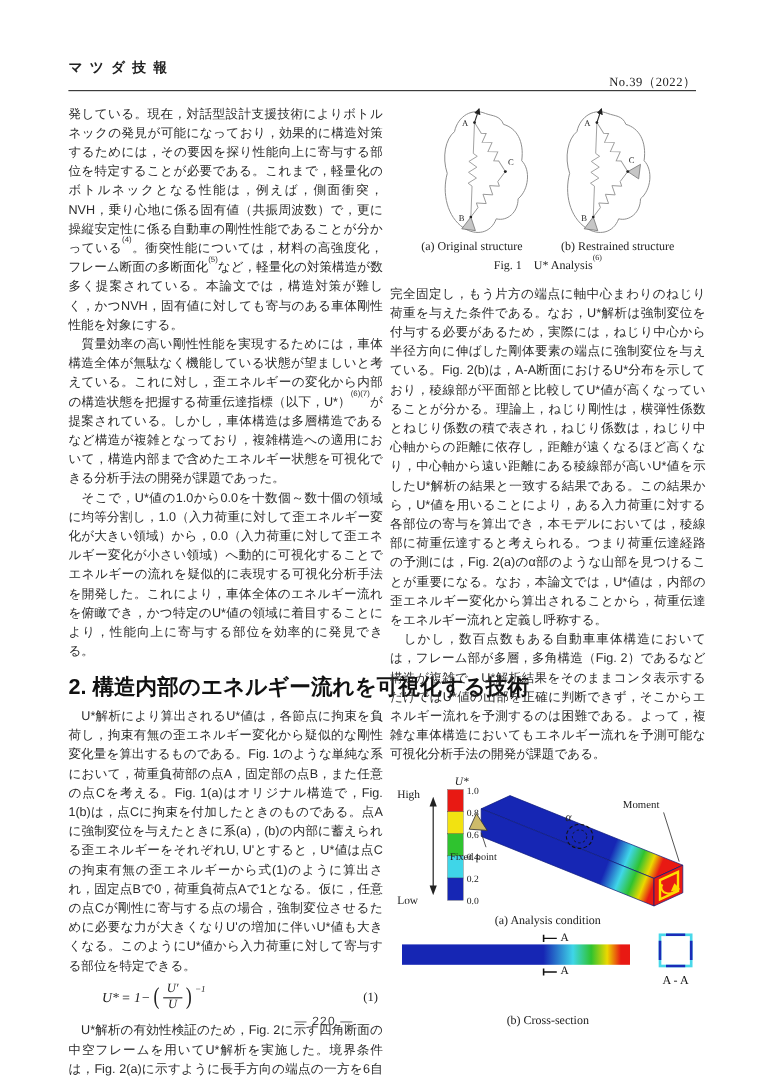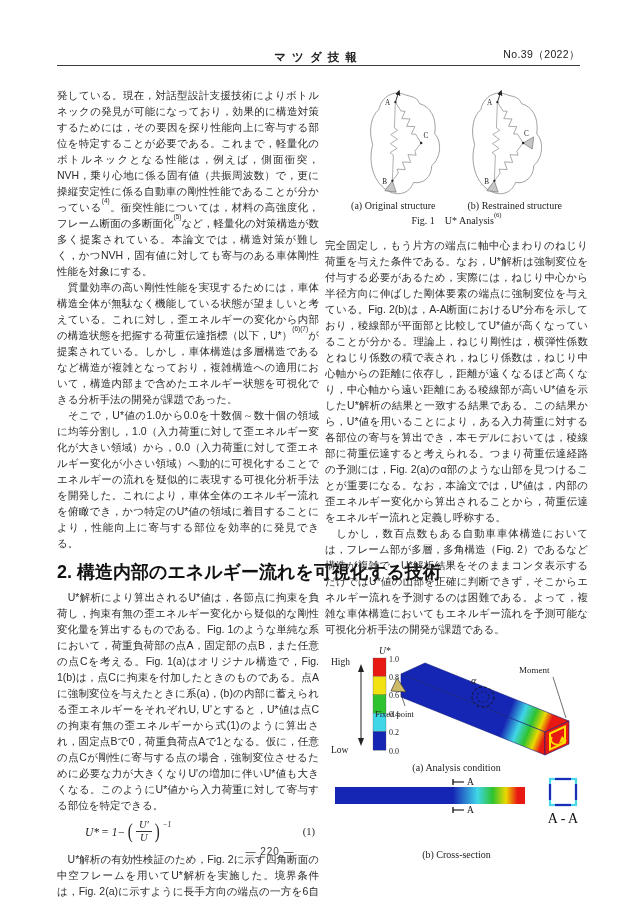--- a/index.html
+++ b/index.html
@@ -1,23 +1,23 @@
 <!DOCTYPE html>
 <html><head>
 <meta charset="utf-8">
 <style>
   html,body{margin:0;padding:0;background:#ffffff;}
   .page{position:relative;width:636px;height:900px;background:#ffffff;overflow:hidden;
         font-family:"Liberation Sans","DejaVu Sans",sans-serif;color:#2b2b2b;}
 
   
   .header{position:absolute;left:57px;top:47px;width:523px;border-bottom:1.3px solid #3c3c3c;
-          text-align:center;}
+          padding-bottom:10px;text-align:left;font-family:Liberation Serif, serif;}
   .journal{font-size:11.5px;letter-spacing:6px;color:#222;font-weight:bold;}
-  .issue{position:absolute;right:0;top:1px;font-size:10.5px;letter-spacing:.4px;color:#222;font-weight:normal;}
+  .issue{position:absolute;right:0;top:15px;font-size:10.5px;letter-spacing:.4px;color:#222;font-weight:normal;}
 
   
   .col-left{position:absolute;left:57px;top:87px;width:262px;}
   .col-right{position:absolute;left:325px;top:87px;width:263px;}
   p.body{margin:0;font-size:10.5px;line-height:16px;text-align:justify;}
   p.body sup{font-size:6.5px;line-height:0;position:relative;top:-4px;}
 
   h2.sec{margin:9px 0 5px 0;font-size:18px;font-weight:bold;color:#111;white-space:nowrap;}
   h3.sub{margin:2px 0 5px 14px;font-size:10.8px;font-weight:bold;color:#111;}
 
@@ -45,21 +45,21 @@
 
   
   .fig2{margin-top:7px;}
   .fig2a svg{display:block;}
   .fig2b{display:flex;align-items:flex-start;margin:3px 0 0 10px;}
   .barcol{width:196px;}
   .markrow{height:11px;display:flex;align-items:center;gap:2px;padding-left:116px;
            font-family:"Liberation Serif","DejaVu Serif",serif;font-size:9.5px;color:#111;}
   .gradbar{width:190px;height:17px;}
   .sqcol{margin-left:16px;text-align:center;}
-  .sq-label{font-family:"Liberation Serif","DejaVu Serif",serif;font-size:14px;color:#111;margin-top:-1px;}
+  .sq-label{font-family:"Liberation Serif","DejaVu Serif",serif;font-size:10px;color:#111;margin-top:-1px;}
 
   
   .cb-tick{font-size:8px;}
 
   .footer{position:absolute;left:0;top:846px;width:540px;text-align:center;
           font-size:10px;color:#3a3a3a;letter-spacing:1px;}
 </style>
 </head>
 <body>
 

